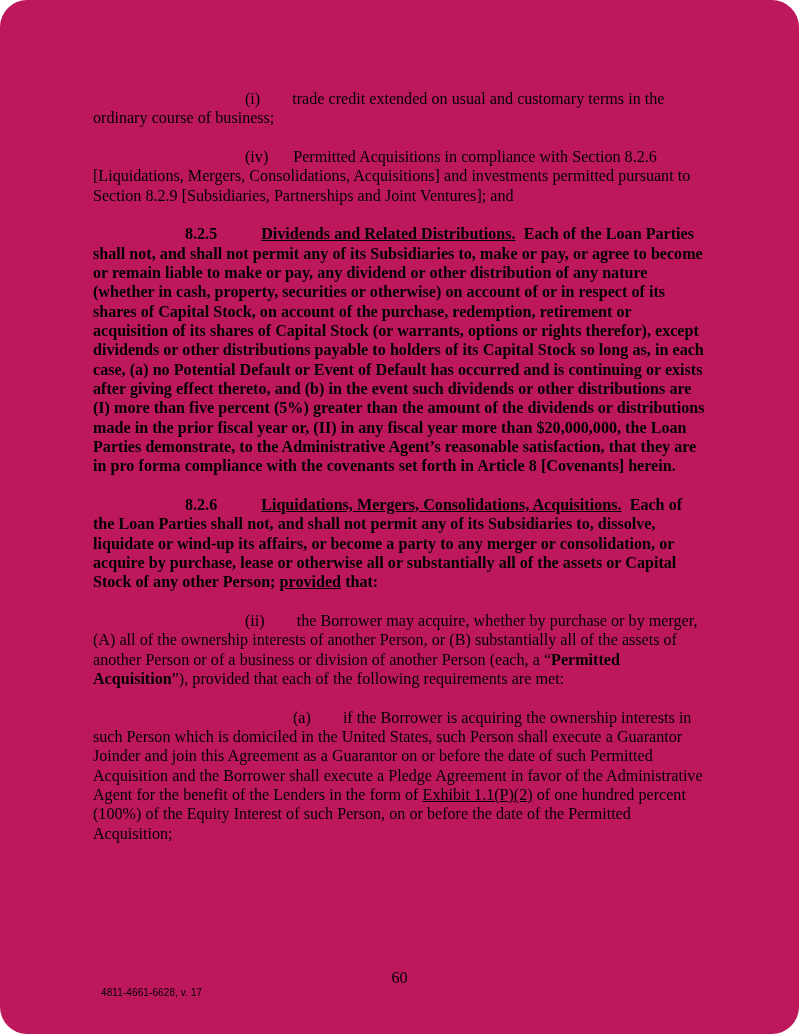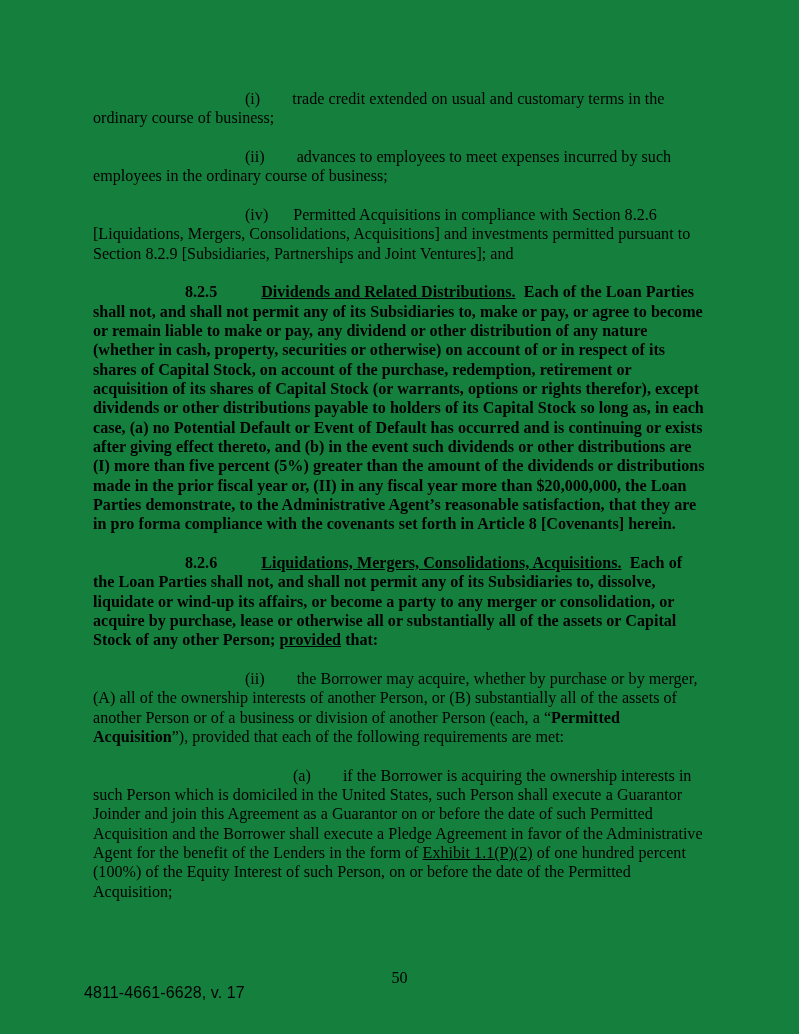--- a/index.html
+++ b/index.html
@@ -4,24 +4,25 @@
 <style>
   html, body {
     margin: 0;
     padding: 0;
     background: #ffffff;
   }
   .page {
     position: relative;
     width: 799px;
     height: 1034px;
-    background: #15803d;
+    background: #be185d;
     overflow: hidden;
     font-family: "Liberation Serif", "DejaVu Serif", serif;
     color: #000000;
+    border-radius: 27px;
   }
   .body-area {
     position: absolute;
     left: 93px;
     top: 89px;
     width: 614px;
   }
   
   .para {
     font-size: 16.1px;
@@ -54,52 +55,51 @@
     left: 0;
     top: 968px;
     width: 799px;
     text-align: center;
     font-family: "Liberation Serif", "DejaVu Serif", serif;
     font-size: 16.1px;
     line-height: 19px;
   }
   .doc-id {
     position: absolute;
-    left: 84px;
+    left: 101px;
     top: 986px;
     font-family: "Liberation Sans", "DejaVu Sans", sans-serif;
-    font-size: 16px;
+    font-size: 10px;
     line-height: 13px;
     color: #000000;
     letter-spacing: 0.1px;
   }
 </style>
 </head>
 <body>
 
 <div class="page">
 
   <div class="body-area">
 
     <p class="para indent-roman"><span>(i)</span><span class="tab"></span><span>trade credit extended on usual and customary terms in the ordinary course of business;</span></p>
 
-    <p class="para indent-roman"><span>(ii)</span><span class="tab"></span><span>advances to employees to meet expenses incurred by such employees in the ordinary course of business;</span></p>
 
 
     <p class="para indent-roman"><span>(iv)</span><span class="tab-sec"></span><span>Permitted Acquisitions in compliance with Section 8.2.6 [Liquidations, Mergers, Consolidations, Acquisitions] and investments permitted pursuant to Section 8.2.9 [Subsidiaries, Partnerships and Joint Ventures]; and</span></p>
 
 
     <p class="para indent-section"><span>8.2.5</span><span class="tab-wide"></span><span class="u">Dividends and Related Distributions.</span>&nbsp; <span>Each of the Loan Parties shall not, and shall not permit any of its Subsidiaries to, make or pay, or agree to become or remain liable to make or pay, any dividend or other distribution of any nature (whether in cash, property, securities or otherwise) on account of or in respect of its shares of Capital Stock, on account of the purchase, redemption, retirement or acquisition of its shares of Capital Stock (or warrants, options or rights therefor), except dividends or other distributions payable to holders of its Capital Stock so long as, in each case, (a) no Potential Default or Event of Default has occurred and is continuing or exists after giving effect thereto, and (b) in the event such dividends or other distributions are (I) more than five percent (5%) greater than the amount of the dividends or distributions made in the prior fiscal year or, (II) in any fiscal year more than $20,000,000, the Loan Parties demonstrate, to the Administrative Agent’s reasonable satisfaction, that they are in pro forma compliance with the covenants set forth in Article 8 [Covenants] herein.</span></p>
 
     <p class="para indent-section"><span>8.2.6</span><span class="tab-wide"></span><span class="u">Liquidations, Mergers, Consolidations, Acquisitions.</span>&nbsp; <span>Each of the Loan Parties shall not, and shall not permit any of its Subsidiaries to, dissolve, liquidate or wind-up its affairs, or become a party to any merger or consolidation, or acquire by purchase, lease or otherwise all or substantially all of the assets or Capital Stock of any other Person; </span><span class="u">provided</span><span> that:</span></p>
 
 
     <p class="para indent-roman"><span>(ii)</span><span class="tab"></span><span>the Borrower may acquire, whether by purchase or by merger, (A) all of the ownership interests of another Person, or (B) substantially all of the assets of another Person or of a business or division of another Person (each, a “</span><span class="b">Permitted Acquisition</span><span>”), provided that each of the following requirements are met:</span></p>
 
     <p class="para indent-letter"><span>(a)</span><span class="tab"></span><span>if the Borrower is acquiring the ownership interests in such Person which is domiciled in the United States, such Person shall execute a Guarantor Joinder and join this Agreement as a Guarantor on or before the date of such Permitted Acquisition and the Borrower shall execute a Pledge Agreement in favor of the Administrative Agent for the benefit of the Lenders in the form of </span><span class="u">Exhibit 1.1(P)(2)</span><span> of one hundred percent (100%) of the Equity Interest of such Person, on or before the date of the Permitted Acquisition;</span></p>
 
   </div>
 
-  <div class="page-number">50</div>
+  <div class="page-number">60</div>
 
   <div class="doc-id">4811-4661-6628, v. 17</div>
 
 </div>
 
 </body></html>

